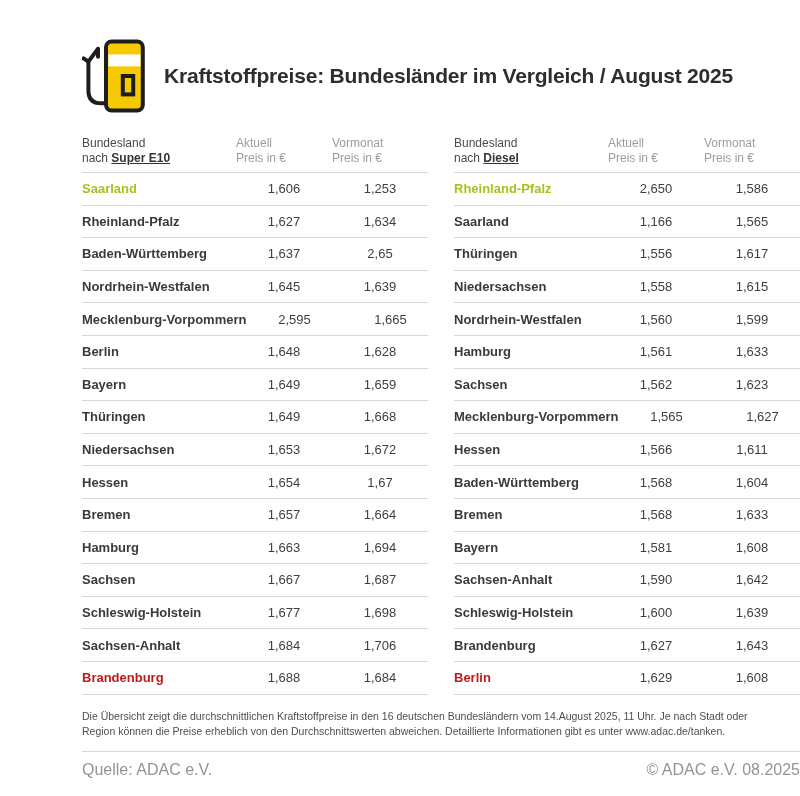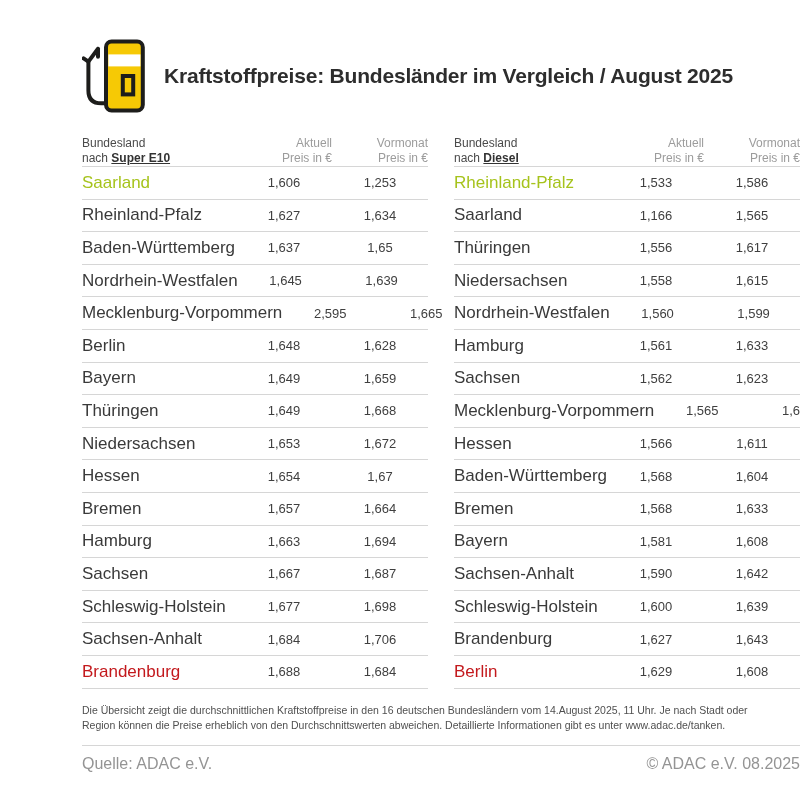--- a/index.html
+++ b/index.html
@@ -22,28 +22,28 @@
     font-size:21px; font-weight:700; letter-spacing:-0.2px; color:#2d2d2d;
     padding-left:2px;
   }
 
   
   .tables{display:flex; gap:26px; margin-top:20px;}
   .price-table{flex:1 1 0; min-width:0;}
   .thead,.row{
     display:grid; grid-template-columns:1fr 96px 96px; align-items:center;
   }
-  .thead{border-bottom:1px solid var(--line); align-items:end;}
+  .thead{border-bottom:1px solid var(--line); padding-bottom:6px; align-items:end;}
   .th{font-size:12px; line-height:15px;}
   .th.state-h{color:#4a4a4a;}
   .th.state-h .fuel{font-weight:700; color:#333;text-decoration:underline;}
-  .th.num-h{color:var(--gray-head); text-align:right;}
+  .th.num-h{color:var(--gray-head); text-align:left;}
   .rows{display:block;}
   .row{height:32.6px; border-bottom:1px solid var(--line);}
-  .row .state{font-size:17px; font-weight:400; color:#3a3a3a; white-space:nowrap;}
+  .row .state{font-size:13px; font-weight:700; color:#3a3a3a; white-space:nowrap;}
   .row .num{font-size:13px; color:#3f3f3f; text-align:center;}
   .hl-green{color:var(--green) !important;}
   .hl-red{color:var(--red) !important;}
 
   
   .footnote{
     margin-top:14px; max-width:700px;
     font-size:10.5px; line-height:15.5px; color:var(--muted);
   }
   .footer{
@@ -92,21 +92,21 @@
     <span class="num">1,253</span>
   </div>
           <div class="row">
     <span class="state">Rheinland-Pfalz</span>
     <span class="num">1,627</span>
     <span class="num">1,634</span>
   </div>
           <div class="row">
     <span class="state">Baden-Württemberg</span>
     <span class="num">1,637</span>
-    <span class="num">1,65</span>
+    <span class="num">2,65</span>
   </div>
           <div class="row">
     <span class="state">Nordrhein-Westfalen</span>
     <span class="num">1,645</span>
     <span class="num">1,639</span>
   </div>
           <div class="row">
     <span class="state">Mecklenburg-Vorpommern</span>
     <span class="num">2,595</span>
     <span class="num">1,665</span>
@@ -180,21 +180,21 @@
           <span>Preis in €</span>
         </div>
         <div class="th num-h">
           <span>Vormonat</span><br>
           <span>Preis in €</span>
         </div>
       </div>
       <div class="rows">
           <div class="row">
     <span class="state hl-green">Rheinland-Pfalz</span>
-    <span class="num">1,533</span>
+    <span class="num">2,650</span>
     <span class="num">1,586</span>
   </div>
           <div class="row">
     <span class="state">Saarland</span>
     <span class="num">1,166</span>
     <span class="num">1,565</span>
   </div>
           <div class="row">
     <span class="state">Thüringen</span>
     <span class="num">1,556</span>

